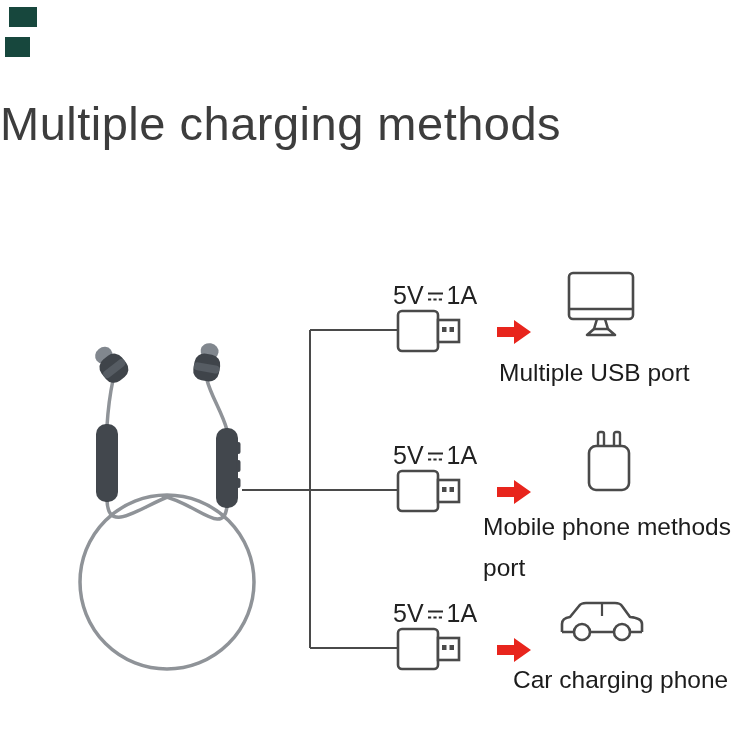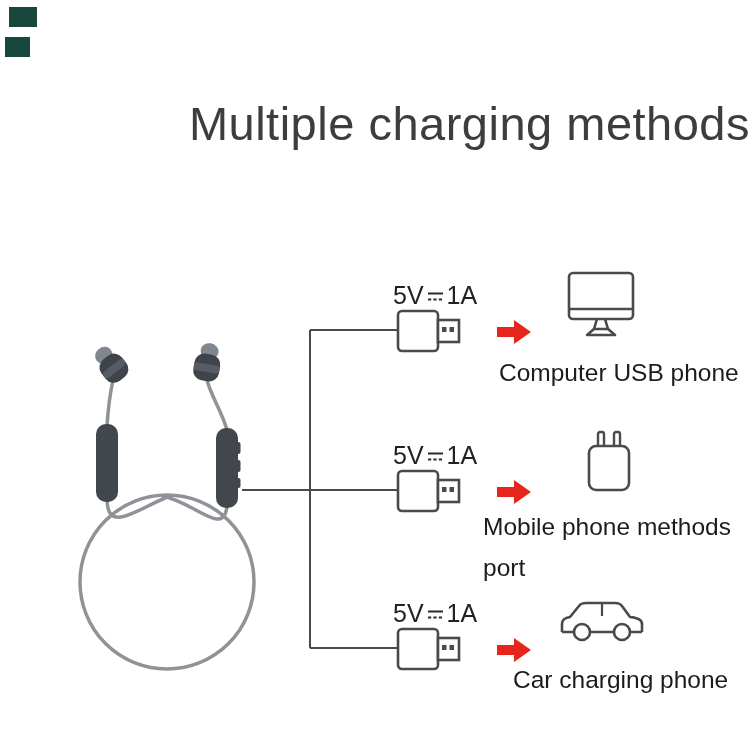--- a/index.html
+++ b/index.html
@@ -6,21 +6,21 @@
   html,body { width:750px; height:750px; }
   body {
     background:#ffffff;
     font-family:"Liberation Sans", sans-serif;
     position:relative;
     overflow:hidden;
   }
   .abs { position:absolute; }
   .title {
     position:absolute; top:96px; left:0; right:0;
-    text-align:right; font-size:47px; font-weight:400;
+    text-align:left; font-size:47px; font-weight:400;
     color:#3d3d3d; letter-spacing:0.5px;
   }
   .wm { position:absolute; background:#17473d; }
   .wm1 { left:9px; top:7px; width:28px; height:20px; }
   .wm2 { left:5px; top:37px; width:25px; height:20px; }
   .spec {
     position:absolute; display:flex; align-items:center; gap:3px;
     font-size:25px; color:#222222;text-align:right;
   }
   .spec svg { display:block; }
@@ -83,21 +83,21 @@
   </svg>
   <svg class="abs" style="left:497px;top:317px" width="36" height="30" viewBox="0 0 36 30">
     <polygon points="0,10 17,10 17,3 34,15 17,27 17,20 0,20" fill="#e8251d"></polygon>
   </svg>
   <svg class="abs" style="left:566px;top:270px" width="70" height="78" viewBox="0 0 70 78">
     <rect x="3" y="3" width="64" height="46" rx="4" fill="none" stroke="#4a4a4a" stroke-width="2.6"></rect>
     <line x1="3" y1="39" x2="67" y2="39" stroke="#4a4a4a" stroke-width="2.6"></line>
     <path d="M31,49 L28,59 H42 L39,49" fill="none" stroke="#4a4a4a" stroke-width="2.6" stroke-linejoin="round"></path>
     <path d="M28,59 L21,65 H49 L42,59" fill="none" stroke="#4a4a4a" stroke-width="2.6" stroke-linejoin="round"></path>
   </svg>
-  <div class="label" style="left:499px;top:352px">Computer USB phone</div>
+  <div class="label" style="left:499px;top:352px">Multiple USB port</div>
 
   <div class="spec" style="left:393px;top:441px">
     <span>5V</span>
     <svg width="17" height="12" viewBox="0 0 17 12">
       <line x1="1" y1="3.5" x2="16" y2="3.5" stroke="#2a2a2a" stroke-width="2"></line>
       <line x1="1" y1="9.5" x2="16" y2="9.5" stroke="#2a2a2a" stroke-width="2" stroke-dasharray="3.2 2.2"></line>
     </svg>
     <span>1A</span>
   </div>
   <svg class="abs" style="left:396px;top:468px" width="66" height="46" viewBox="0 0 66 46">

